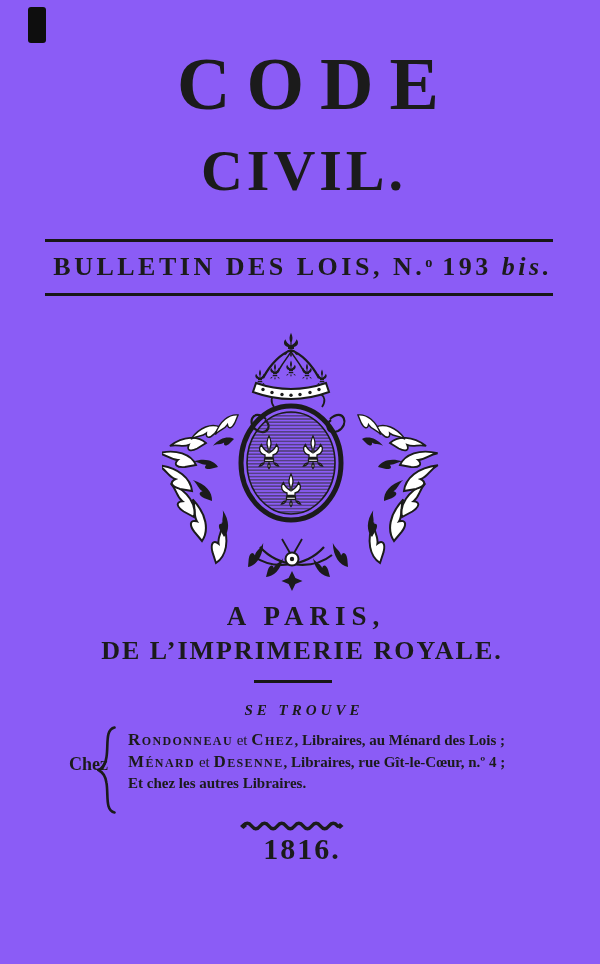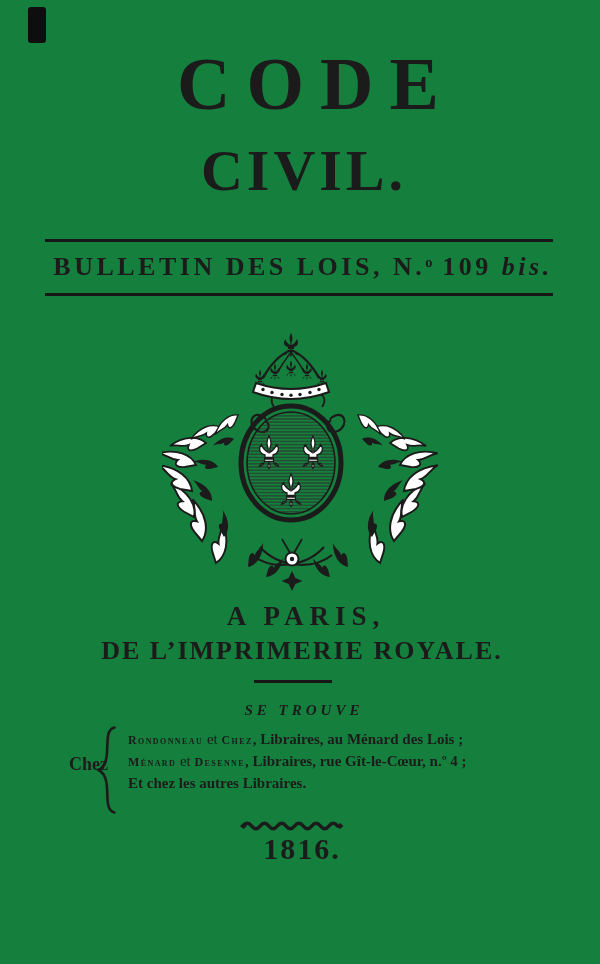--- a/index.html
+++ b/index.html
@@ -1,17 +1,17 @@
 <!DOCTYPE html>
 <html><head>
 <meta charset="utf-8">
 <style>
   html,body{margin:0;padding:0;}
   body{background:#ffffff;font-family:"Liberation Serif", serif;color:#1b1b1b;}
-  .page{position:relative;width:600px;height:964px;background:#15803d;overflow:hidden;}
+  .page{position:relative;width:600px;height:964px;background:#8b5cf6;overflow:hidden;}
 
   .centered{position:absolute;left:0;width:600px;text-align:center;white-space:nowrap;}
 
   .corner-mark{position:absolute;left:28px;top:7px;width:18px;height:36px;background:#0e0e0e;border-radius:3px;}
 
   .title-main{top:46px;font-size:74px;font-weight:700;letter-spacing:16px;padding-left:16px;line-height:1.05;}
   .title-sub{top:141px;font-size:58px;font-weight:700;letter-spacing:4px;padding-left:4px;line-height:1.05;}
 
   .rule{position:absolute;background:#171717;height:3px;}
   .rule-top{left:45px;top:239px;width:508px;}
@@ -28,39 +28,39 @@
   .imprint-printer{top:636px;font-size:26px;font-weight:700;letter-spacing:2px;padding-left:2px;}
 
   .se-trouve{top:702px;font-size:15px;font-weight:700;font-style:italic;letter-spacing:4px;padding-left:4px;}
 
   .chez-label{position:absolute;left:61px;top:754px;font-size:18px;font-weight:700;margin-left:8px;}
   .brace{position:absolute;left:97px;top:726px;}
 
   .entries{position:absolute;left:128px;top:729px;width:440px;font-size:15px;font-weight:700;line-height:21px;}
   .entries .line{white-space:nowrap;}
   .entries .indent{padding-left:17px;}
-  .sc{font-variant:small-caps;letter-spacing:1.4px;font-size:12px;}
+  .sc{font-variant:small-caps;letter-spacing:1.4px;font-size:17px;}
   .conj{font-weight:400;text-align:center;}
 
   .squiggle{position:absolute;left:240px;top:819px;}
 
   .year{top:832px;font-size:30px;font-weight:700;letter-spacing:2px;padding-left:2px;}
 </style>
 </head>
 <body>
 
 <div class="page">
 
   <div class="corner-mark"></div>
 
   <div class="centered title-main">CODE</div>
   <div class="centered title-sub">CIVIL.</div>
 
   <div class="rule rule-top"></div>
-  <div class="centered bulletin"><span>BULLETIN DES LOIS, N.</span><span class="sup">o</span> <span>109</span> <span class="it">bis.</span></div>
+  <div class="centered bulletin"><span>BULLETIN DES LOIS, N.</span><span class="sup">o</span> <span>193</span> <span class="it">bis.</span></div>
   <div class="rule rule-bottom"></div>
 
   <svg class="emblem" width="280" height="268" viewBox="0 0 280 268">
     <defs>
       <pattern id="hatch" width="4" height="3.2" patternUnits="userSpaceOnUse">
         <line x1="0" y1="1.6" x2="4" y2="1.6" stroke="#2a2a2a" stroke-width="0.9"></line>
       </pattern>
       <path id="fdl" d="M0,-15 C2.5,-10 2.5,-6 0.8,-2.5 L0.8,1.5 C4,-0.5 6.5,-3 7.5,-6.5 C11,-2.5 9.5,2.5 4,4 L4,6.5 L-4,6.5 L-4,4 C-9.5,2.5 -11,-2.5 -7.5,-6.5 C-6.5,-3 -4,-0.5 -0.8,1.5 L-0.8,-2.5 C-2.5,-6 -2.5,-10 0,-15 Z
                M-4.5,8 L4.5,8 L4.5,10.5 L-4.5,10.5 Z
                M0,12 C1.6,14 1.6,15.5 0,17.5 C-1.6,15.5 -1.6,14 0,12 Z

